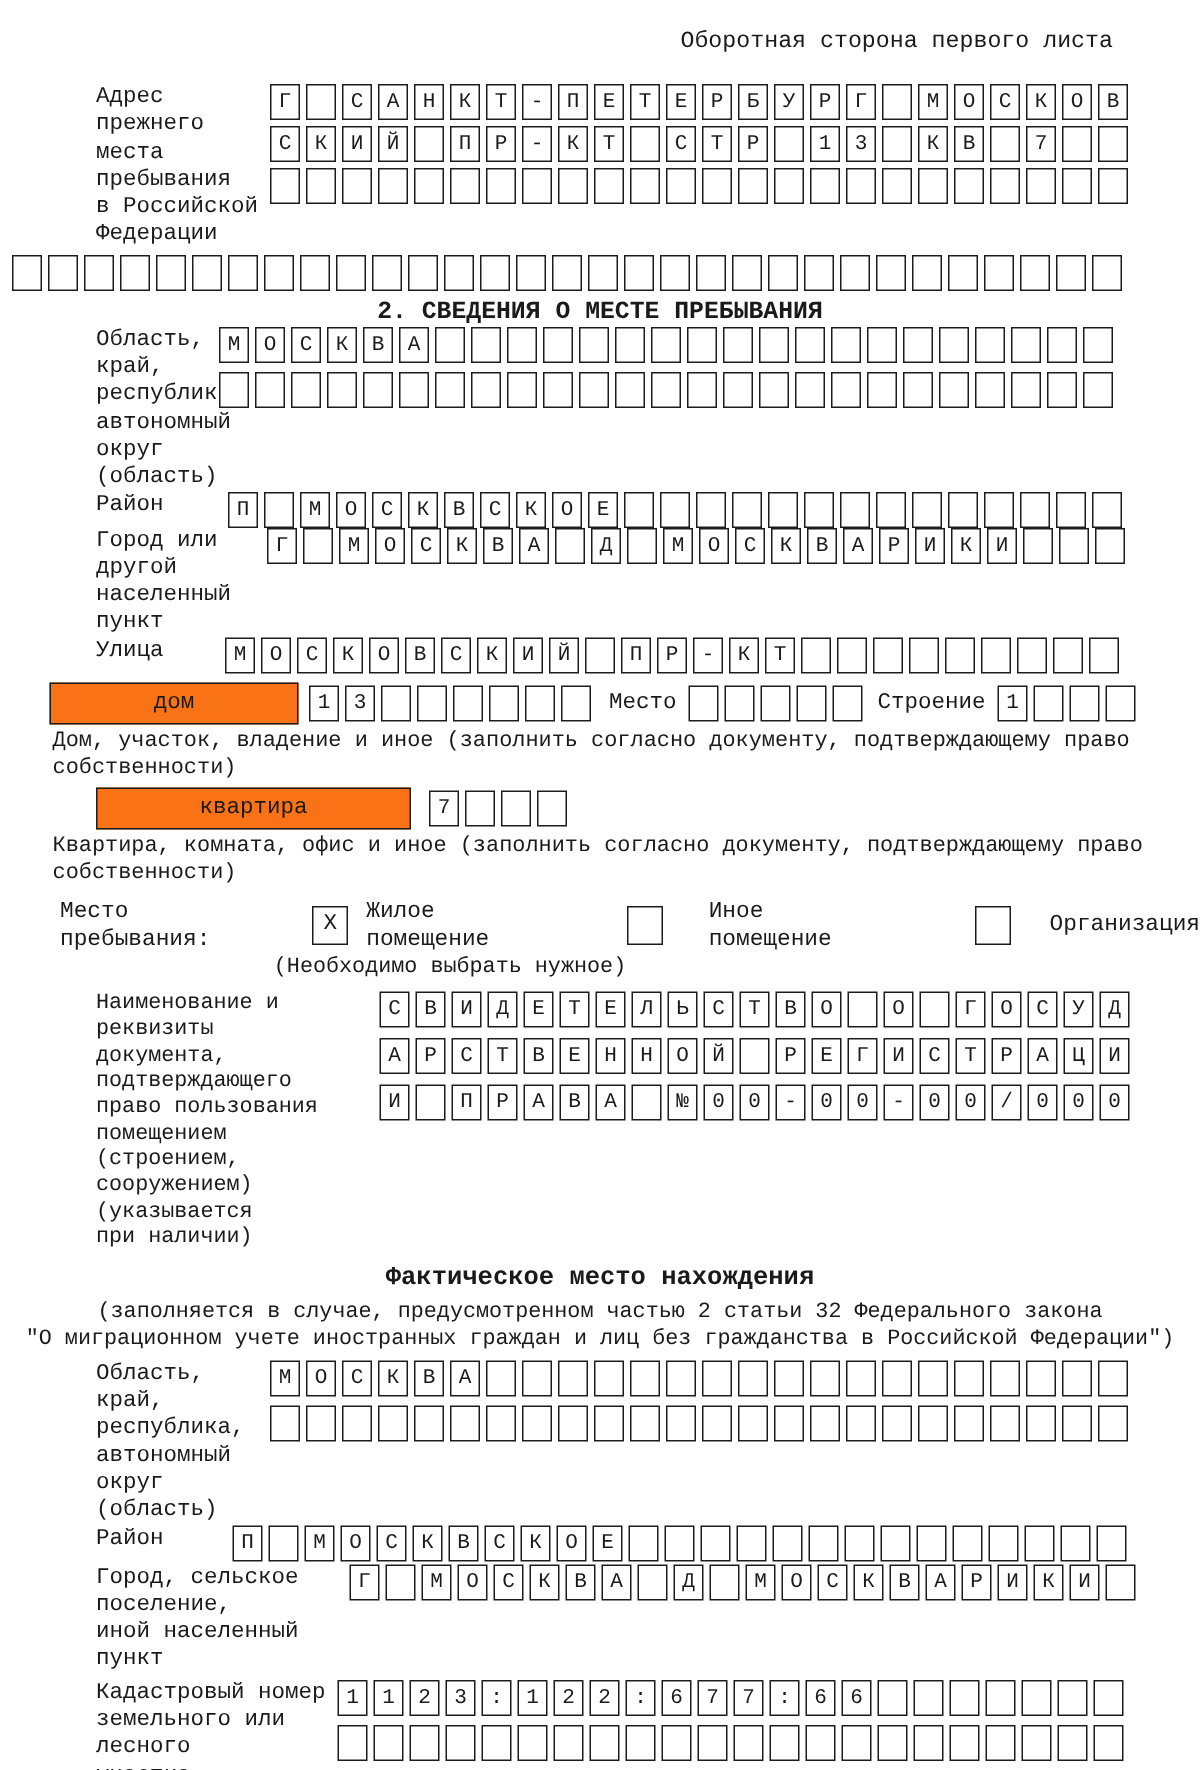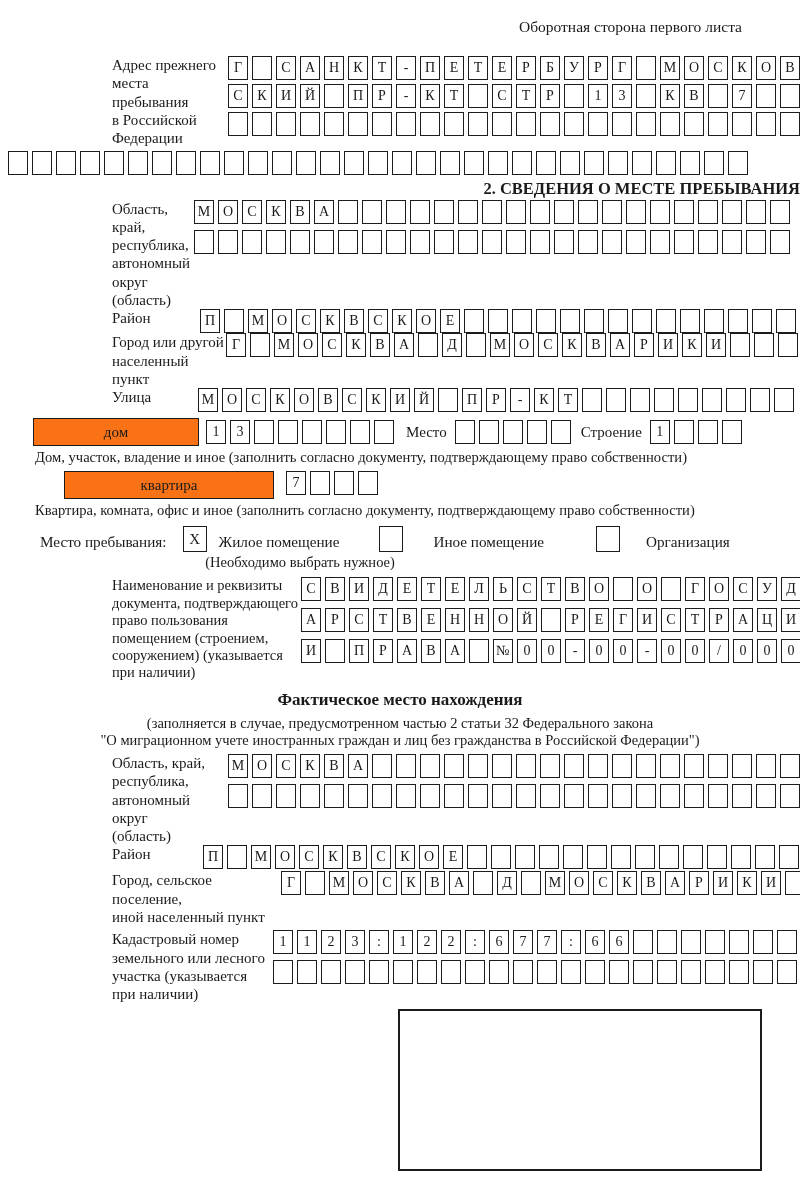--- a/index.html
+++ b/index.html
@@ -1,32 +1,32 @@
 <!DOCTYPE html>
 <html><head>
 <meta charset="utf-8">
 <style>
   * { margin:0; padding:0; box-sizing:border-box; }
   html,body { background:#fff; }
   .page {
     width:800px; height:1180px; position:relative; overflow:hidden;
     background:var(--paper,#fff); color:var(--ink,#1a1a1a);
-    font-family:Liberation Serif, serif;
+    font-family:Liberation Mono, monospace;
     font-size:15px; line-height:1.22;
   }
   .prewrap { white-space:pre-line; }
   .top-note { padding:18px 58px 0 0; text-align:right; font-size:15.5px; }
   .center { text-align:center; }
-  .h2 { margin-top:4px; text-align:right; font-weight:bold; font-size:16.5px; }
+  .h2 { margin-top:4px; text-align:center; font-weight:bold; font-size:16.5px; }
   .subhead { margin-top:8px; text-align:center; font-weight:bold; font-size:17px; }
   .caption { font-size:14.5px; }
   .caption-left { margin:3px 0 0 35px; font-size:14.6px; }
 
   .frow { display:flex; align-items:flex-start; }
-  .flabel { flex:0 0 auto;margin-left:48px; }
+  .flabel { flex:0 0 auto; }
   .cellstack { display:flex; flex-direction:column; gap:6px; }
   .gap4 { gap:4px; } .gap7 { gap:7px; }
   .cellrow { display:flex; gap:4px; flex-wrap:nowrap; }
   .cell {
     flex:0 0 20px; width:20px; height:24px; border:1.6px solid #1c1c1c;
     display:flex; align-items:center; justify-content:center;
     font-size:14px; line-height:1; background:#fff;
   }
   .widebox {
     border:1.8px solid #1c1c1c; height:28px; display:flex;
@@ -40,22 +40,22 @@
   .w82{width:82px} .w86{width:86px} .w88{width:88px} .w91{width:91px}
   .w114{width:114px} .w116{width:116px} .w161{width:161px} .w166{width:166px}
   .w169{width:169px} .w189{width:189px} .w210{width:210px}
   .ml7{margin-left:7px} .ml8{margin-left:8px} .ml10{margin-left:10px}
   .ml12{margin-left:12px} .ml14{margin-left:30px} .ml16{margin-left:16px}
   .ml26{margin-left:26px} .ml40{margin-left:40px} .ml52{margin-left:52px}
   .sec { margin-left:64px; }
   .block1 { margin:19px 0 0 64px; }
   .fullrow { margin:4px 0 0 8px; }
   .house-row { display:flex; align-items:center; margin:6px 0 0 33px; }
-  .apt-row { display:flex; margin:4px 16px 0 33px;padding-left:31px; }
-  .stay-row { display:flex; align-items:flex-end; margin:6px 0 0 40px; font-size:15.2px; }
+  .apt-row { display:flex; align-items:center; margin:4px 16px 0 33px;padding-left:31px; }
+  .stay-row { display:flex; align-items:center; margin:6px 0 0 40px; font-size:15.2px; }
   .need-caption { width:600px; margin-top:2px; text-align:center; font-size:14.5px; }
   .doc-block { margin-top:6px; }
   .doc-label { font-size:14.5px; line-height:1.2; }
   .mt0{margin-top:0} .mt2{margin-top:2px}
   .mt4{margin-top:4px}
   .confirm-box {
     margin:6px 0 0 398px; width:364px; height:162px;
     border:2px solid #1c1c1c; background:#fff;
   }
 </style>

